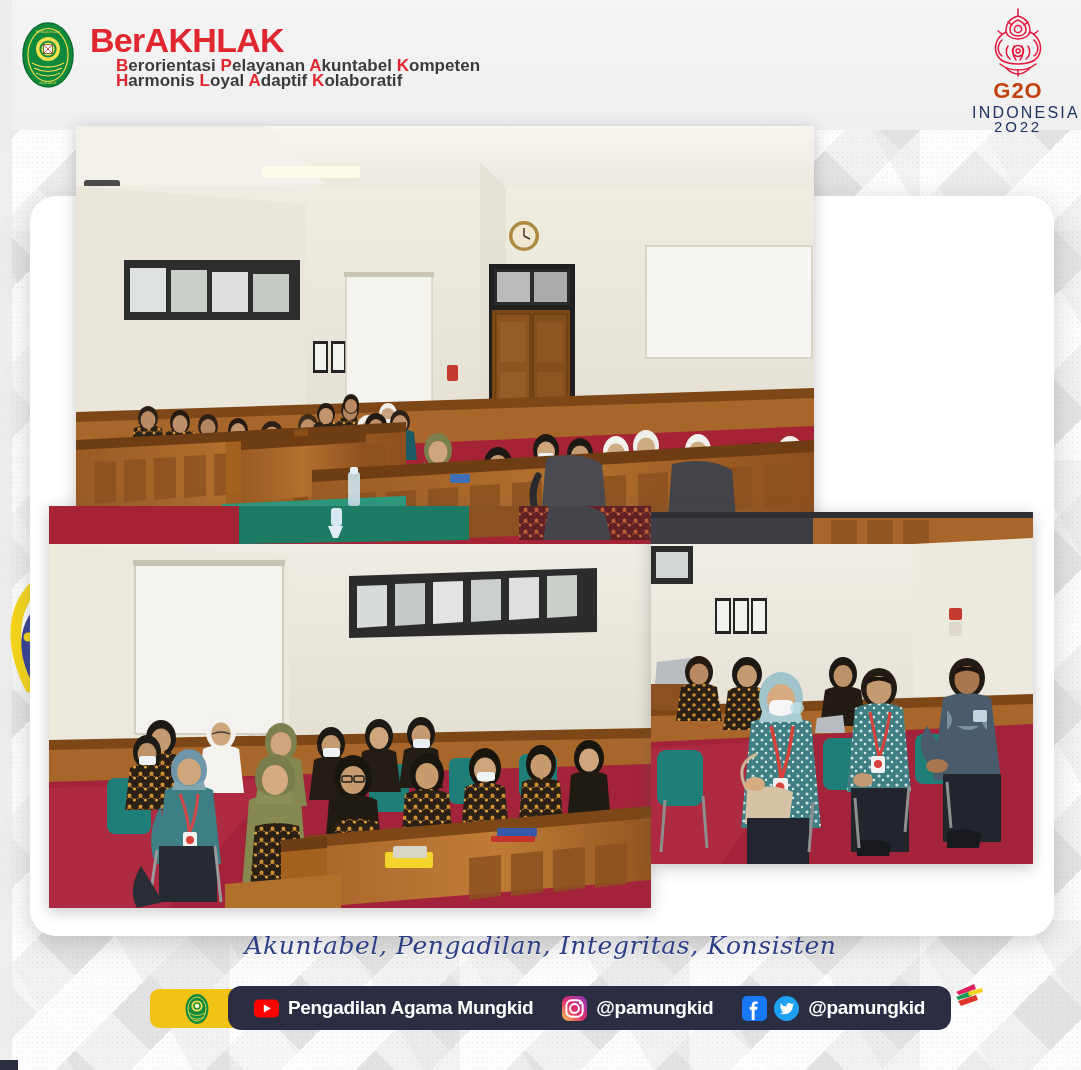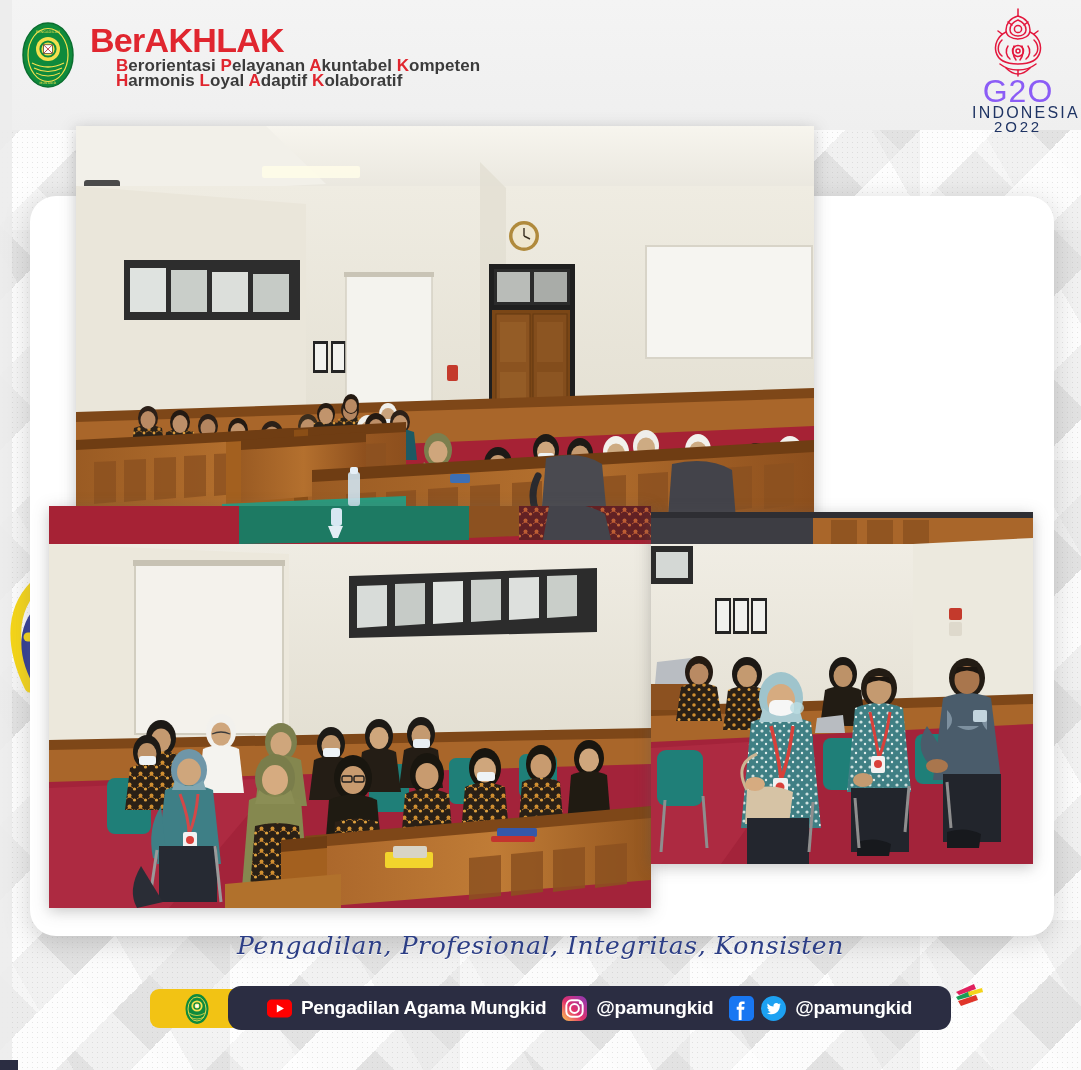--- a/index.html
+++ b/index.html
@@ -76,21 +76,21 @@
   }
   .brand-sub {
     font-size: 17px; font-weight: bold; color: #3b3b3b;
     line-height: 15px; letter-spacing: .05px; white-space: nowrap; padding-left: 26px;
   }
   .brand-sub .hl { color: #e0262f; }
 
   .g20 { position: absolute; left: 968px; top: 6px; width: 92px; height: 124px; text-align: center; }
   .g20-orn { width: 92px; height: 72px; }
   .g20-word {
-    font-size: 32px; font-weight: normal; color: #8b5cf6;
+    font-size: 22px; font-weight: bold; color: #c2410c;
     letter-spacing: 1px; line-height: 30px; margin-top: -2px;
   }
   .g20-country {
     font-size: 16px; color: #1f3464; letter-spacing: 2.2px; line-height: 14px;
   }
   .g20-year {
     font-size: 15px; color: #1f3464; letter-spacing: 2.8px; line-height: 14px;
   }
 
   
@@ -128,21 +128,21 @@
   }
   .footer-dark {
     position: absolute; left: 228px; top: 986px;
     width: 723px; height: 44px;
     background: #2b2d42;
     border-radius: 13px;
     display: flex; align-items: center; justify-content: center;
     gap: 0px;
   }
   .fgroup { display: flex; align-items: center; gap: 9px; }
-  .fgroup + .fgroup { margin-left: 16px; justify-content: center; }
+  .fgroup + .fgroup { margin-left: 29px; justify-content: center; }
   .flabel {
     color: #ffffff; font-size: 19px; font-weight: bold;
     letter-spacing: -.3px; white-space: nowrap;
   }
   .sicon { width: 25px; height: 25px; flex: 0 0 auto; }
   .sicon svg { display: block; width: 100%; height: 100%; }
 
   .corner-mark { position: absolute; left: 952px; top: 978px; width: 38px; height: 32px; }
   .corner-dark-strip {
     position: absolute; left: 0; top: 1060px; width: 18px; height: 10px;
@@ -857,21 +857,21 @@
         <path d="M258 274 L254 320"></path>
           <path d="M296 270 L300 316"></path>
         <path d="M14 288 L10 340"></path>
           <path d="M52 284 L56 336"></path>
       </g>
 
       <path d="M166 206 l26 -3 l2 18 h-30 z" fill="#b8bcc1"></path>
     </svg>
   </div>
 
-  <div class="tagline">Pengadilan, Profesional, Integritas, Konsisten</div>
+  <div class="tagline">Akuntabel, Pengadilan, Integritas, Konsisten</div>
 
   <div class="footer-yellow">
     <svg width="26" height="32" viewBox="0 0 26 32">
       <ellipse cx="13" cy="16" rx="11.5" ry="15" fill="#0f8a3c"></ellipse>
       <ellipse cx="13" cy="16" rx="9" ry="12" fill="none" stroke="#f4e04d" stroke-width=".9"></ellipse>
       <circle cx="13" cy="13" r="5.6" fill="#f4e04d"></circle>
       <circle cx="13" cy="13" r="3.8" fill="#0f8a3c"></circle>
       <circle cx="13" cy="13" r="2.4" fill="#f4e04d"></circle>
       <rect x="11.4" y="11.4" width="3.2" height="3.2" fill="#fff"></rect>
       <path d="M5 20 q8 5 16 0 M6 24 q7 4 14 0" fill="none" stroke="#f4e04d" stroke-width=".8"></path>

